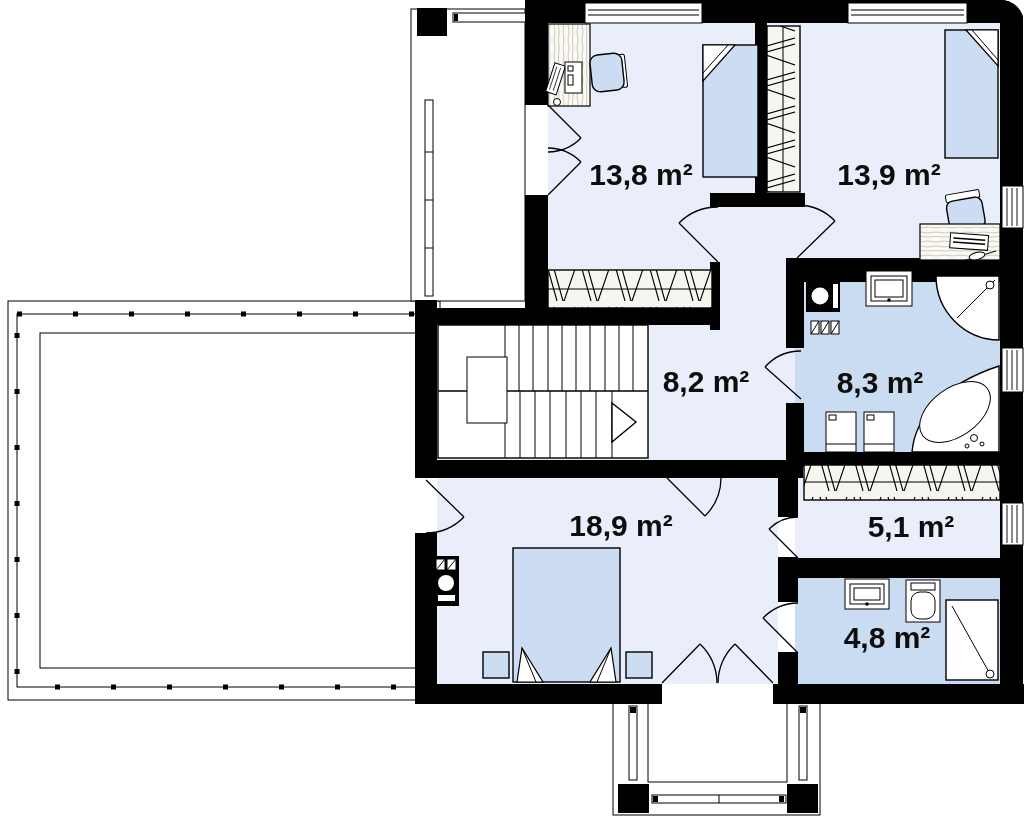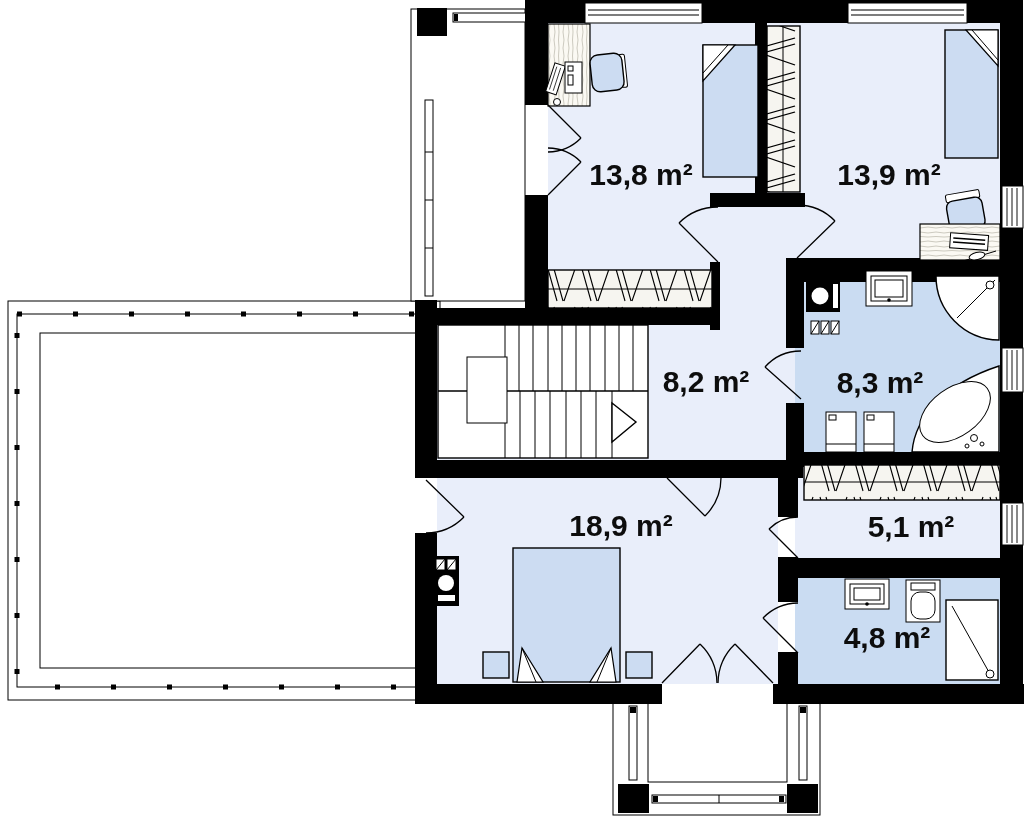--- a/index.html
+++ b/index.html
@@ -1,17 +1,17 @@
 <!DOCTYPE html>
 <html style="--wall: #000000; --room_floor: #e9eefa; --bath_floor: #cadcf2; --furniture: #ccdcf2;"><head>
 <meta charset="utf-8">
 <style>
   html,body{margin:0;padding:0;background:#fff;}
   #stage{position:relative;width:1024px;height:818px;background:#fff;overflow:hidden;
-         font-family:"Liberation Sans", sans-serif;}
+         font-family:"Liberation Sans", sans-serif;border-radius:23px;}
   svg{position:absolute;left:0;top:0;}
   .wall{fill:var(--wall,#000);}
   .floor-room{fill:var(--room_floor,#e9eefa);}
   .floor-bath{fill:var(--bath_floor,#cadcf2);}
   .furn{fill:var(--furniture,#ccdcf2);stroke:#000;stroke-width:1.4;}
   .white{fill:#fff;stroke:#000;stroke-width:1.4;}
   .whitethin{fill:#fff;stroke:#000;stroke-width:1;}
   .line{stroke:#000;fill:none;stroke-width:1.4;}
   .thin{stroke:#000;fill:none;stroke-width:1;}
   .arc{stroke:#000;fill:none;stroke-width:1.3;}

